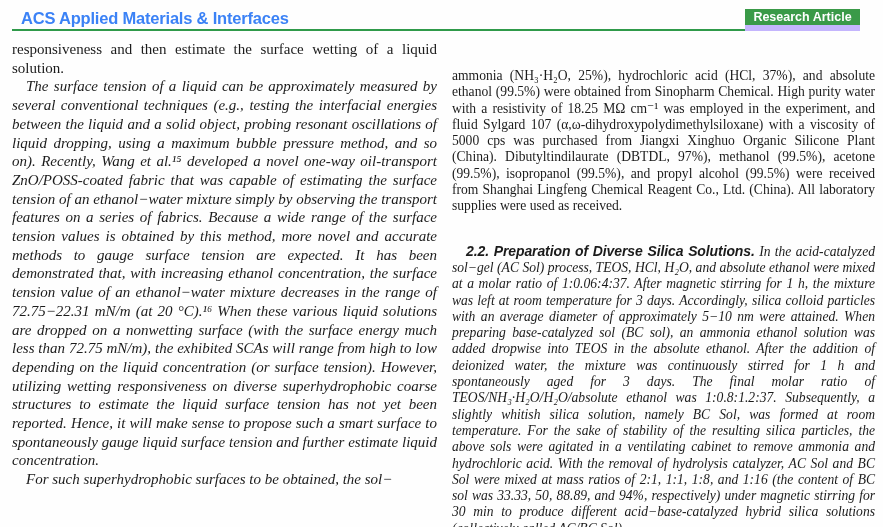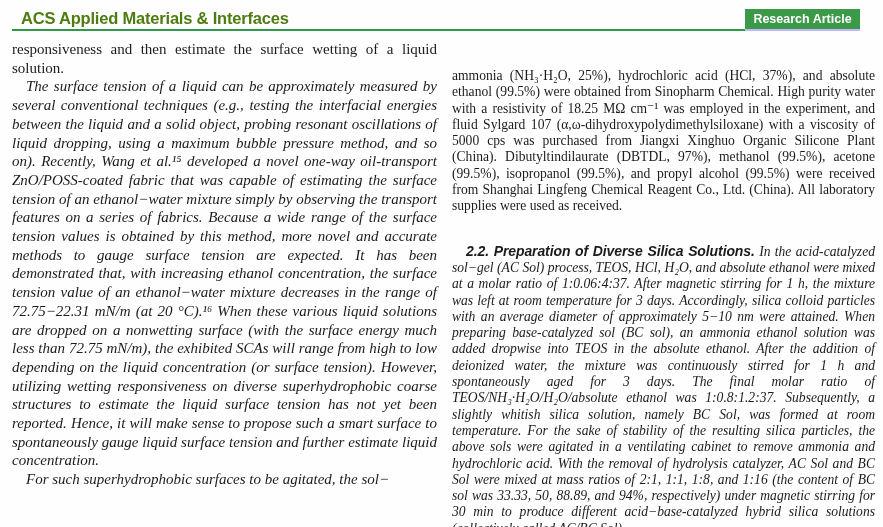--- a/index.html
+++ b/index.html
@@ -11,31 +11,31 @@
     overflow: hidden;
     position: relative;
   }
   .page { position: absolute; inset: 0; }
 
   
   .journal-title {
     position: absolute; left: 21px; top: 9px;
     font-family: "Liberation Sans", "DejaVu Sans", sans-serif;
     font-weight: bold; font-size: 16.5px; letter-spacing: -0.2px;
-    color: #4d7c0f;
+    color: #3b82f6;
   }
   .header-rule {
     position: absolute; left: 12px; top: 29px;
     width: 848px; height: 2px; background: #2f9a4a;
   }
   .badge {
     position: absolute; left: 745px; top: 9px;
     width: 115px; height: 22px;
     background: #3a9a48;
-    border-bottom: 2px solid #c4b5fd;
+    border-bottom: 6px solid #c4b5fd;
     color: #ffffff;
     font-family: "Liberation Sans", "DejaVu Sans", sans-serif;
     font-weight: bold; font-size: 12.5px;
     display: flex; align-items: center; justify-content: center;
   }
 
   
   .columns {
     position: absolute; left: 12px; top: 40px;
     width: 863px;
@@ -70,21 +70,21 @@
     <div class="journal-title">ACS Applied Materials &amp; Interfaces</div>
     <div class="header-rule"></div>
     <div class="badge">Research Article</div>
   </header>
 
   <main class="columns">
 
     <div class="col-left">
       <p>responsiveness and then estimate the surface wetting of a liquid solution.</p>
       <p class="indent">The surface tension of a liquid can be approximately measured by several conventional techniques (e.g., testing the interfacial energies between the liquid and a solid object, probing resonant oscillations of liquid dropping, using a maximum bubble pressure method, and so on). Recently, Wang et al.¹⁵ developed a novel one-way oil-transport ZnO/POSS-coated fabric that was capable of estimating the surface tension of an ethanol−water mixture simply by observing the transport features on a series of fabrics. Because a wide range of the surface tension values is obtained by this method, more novel and accurate methods to gauge surface tension are expected. It has been demonstrated that, with increasing ethanol concentration, the surface tension value of an ethanol−water mixture decreases in the range of 72.75−22.31 mN/m (at 20 °C).¹⁶ When these various liquid solutions are dropped on a nonwetting surface (with the surface energy much less than 72.75 mN/m), the exhibited SCAs will range from high to low depending on the liquid concentration (or surface tension). However, utilizing wetting responsiveness on diverse superhydrophobic coarse structures to estimate the liquid surface tension has not yet been reported. Hence, it will make sense to propose such a smart surface to spontaneously gauge liquid surface tension and further estimate liquid concentration.</p>
-      <p class="indent">For such superhydrophobic surfaces to be agitated, the sol−</p>
+      <p class="indent">For such superhydrophobic surfaces to be obtained, the sol−</p>
     </div>
 
     <div class="col-right">
       <p>ammonia (NH₃·H₂O, 25%), hydrochloric acid (HCl, 37%), and absolute ethanol (99.5%) were obtained from Sinopharm Chemical. High purity water with a resistivity of 18.25 MΩ cm⁻¹ was employed in the experiment, and fluid Sylgard 107 (α,ω-dihydroxypolydimethylsiloxane) with a viscosity of 5000 cps was purchased from Jiangxi Xinghuo Organic Silicone Plant (China). Dibutyltindilaurate (DBTDL, 97%), methanol (99.5%), acetone (99.5%), isopropanol (99.5%), and propyl alcohol (99.5%) were received from Shanghai Lingfeng Chemical Reagent Co., Ltd. (China). All laboratory supplies were used as received.</p>
       <p class="indent"><span class="section-heading">2.2. Preparation of Diverse Silica Solutions.</span><span> In the acid-catalyzed sol−gel (AC Sol) process, TEOS, HCl, H₂O, and absolute ethanol were mixed at a molar ratio of 1:0.06:4:37. After magnetic stirring for 1 h, the mixture was left at room temperature for 3 days. Accordingly, silica colloid particles with an average diameter of approximately 5−10 nm were attained. When preparing base-catalyzed sol (BC sol), an ammonia ethanol solution was added dropwise into TEOS in the absolute ethanol. After the addition of deionized water, the mixture was continuously stirred for 1 h and spontaneously aged for 3 days. The final molar ratio of TEOS/NH₃·H₂O/H₂O/absolute ethanol was 1:0.8:1.2:37. Subsequently, a slightly whitish silica solution, namely BC Sol, was formed at room temperature. For the sake of stability of the resulting silica particles, the above sols were agitated in a ventilating cabinet to remove ammonia and hydrochloric acid. With the removal of hydrolysis catalyzer, AC Sol and BC Sol were mixed at mass ratios of 2:1, 1:1, 1:8, and 1:16 (the content of BC sol was 33.33, 50, 88.89, and 94%, respectively) under magnetic stirring for 30 min to produce different acid−base-catalyzed hybrid silica solutions (collectively called AC/BC Sol).</span></p>
     </div>
 
   </main>
 
 </div>

